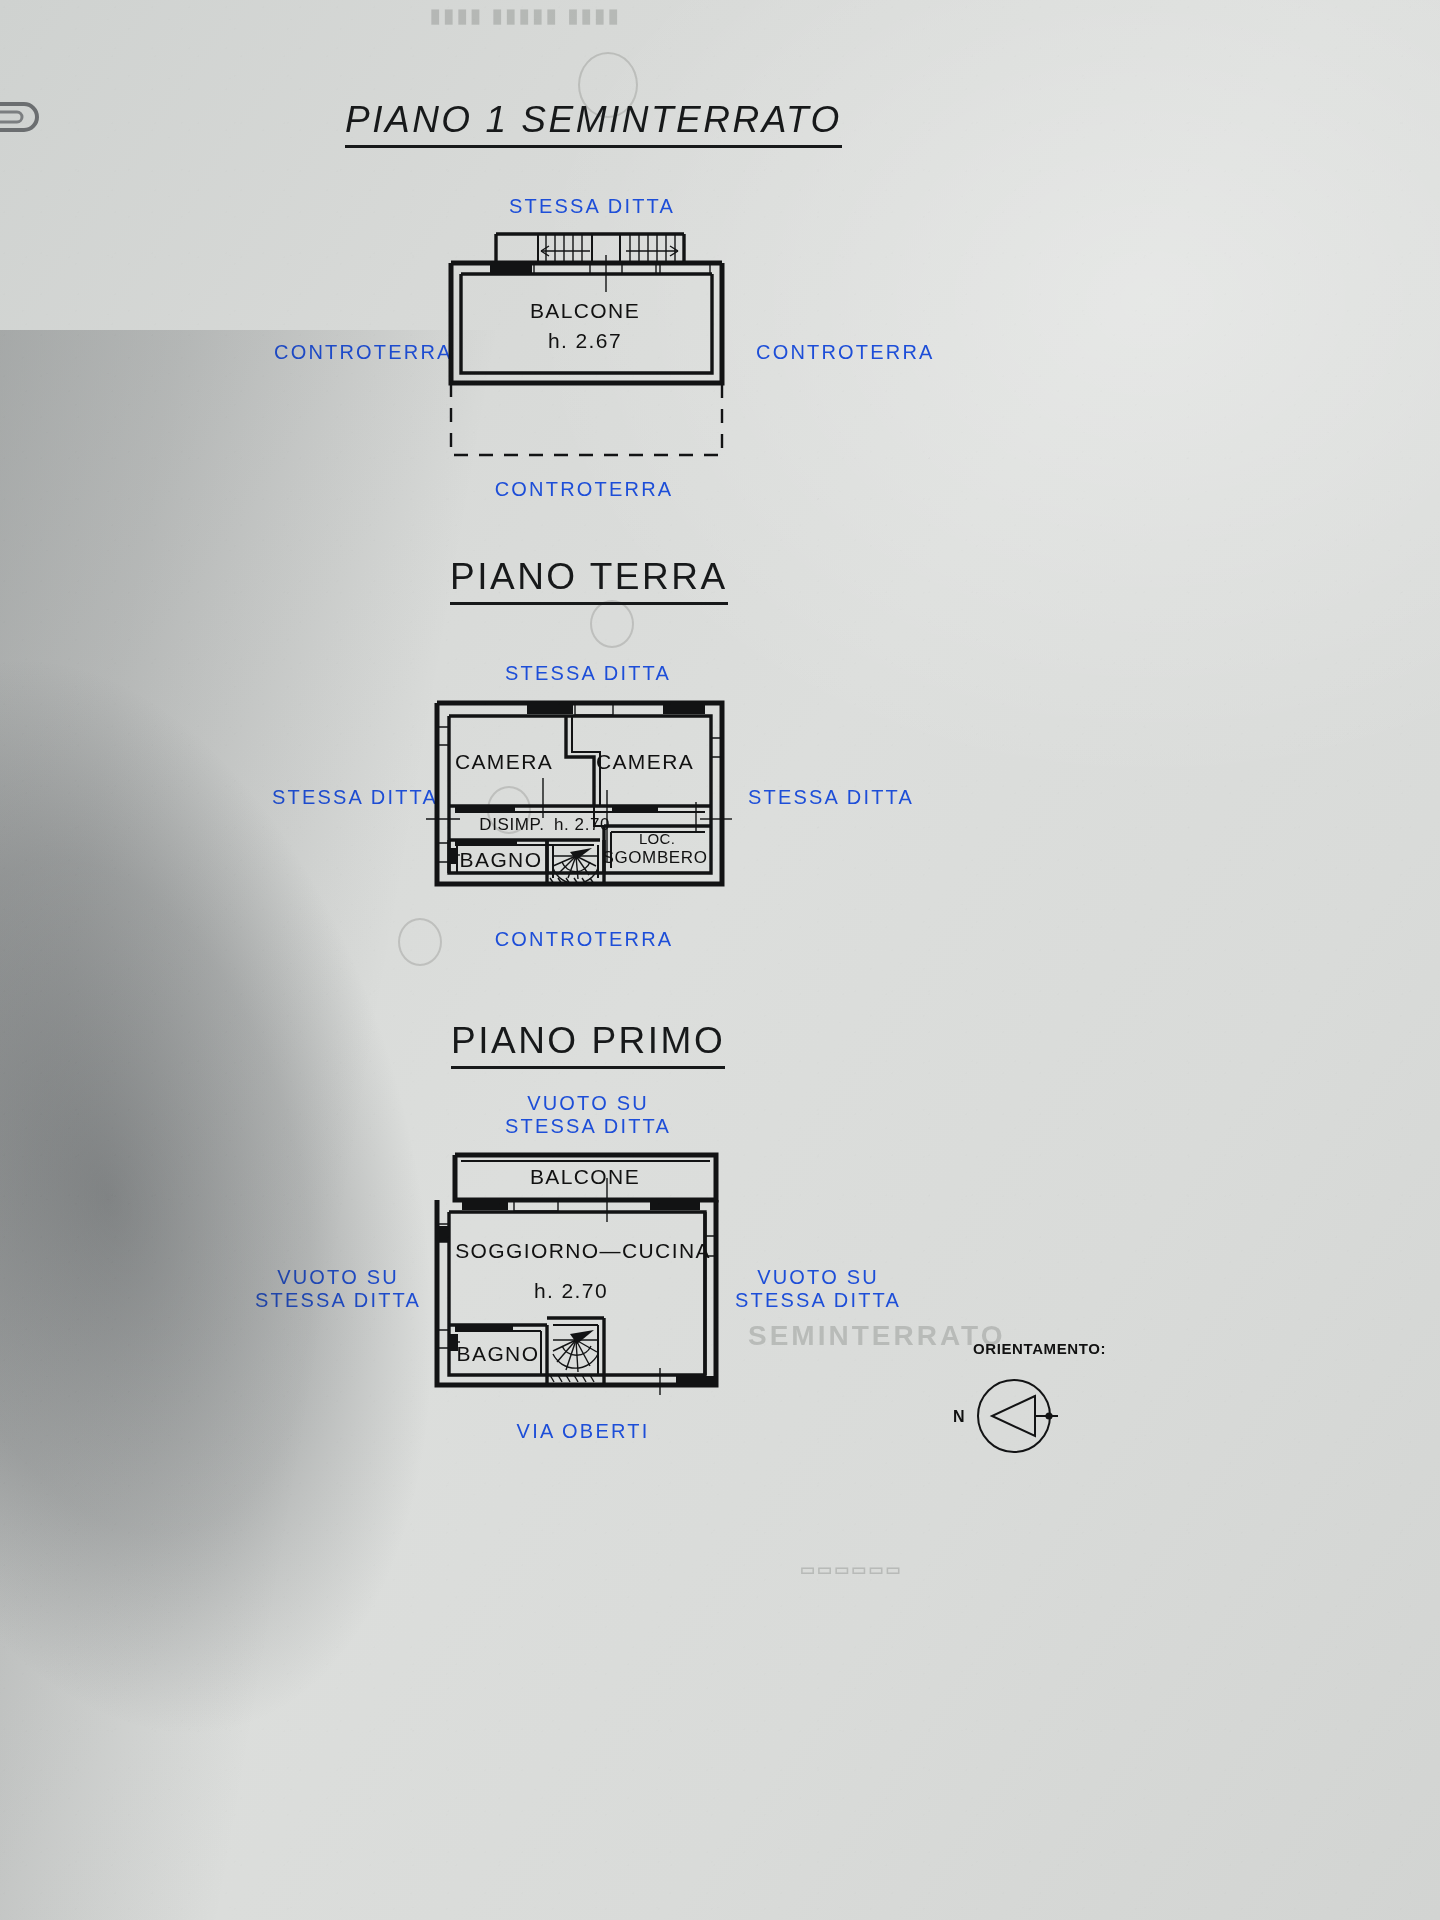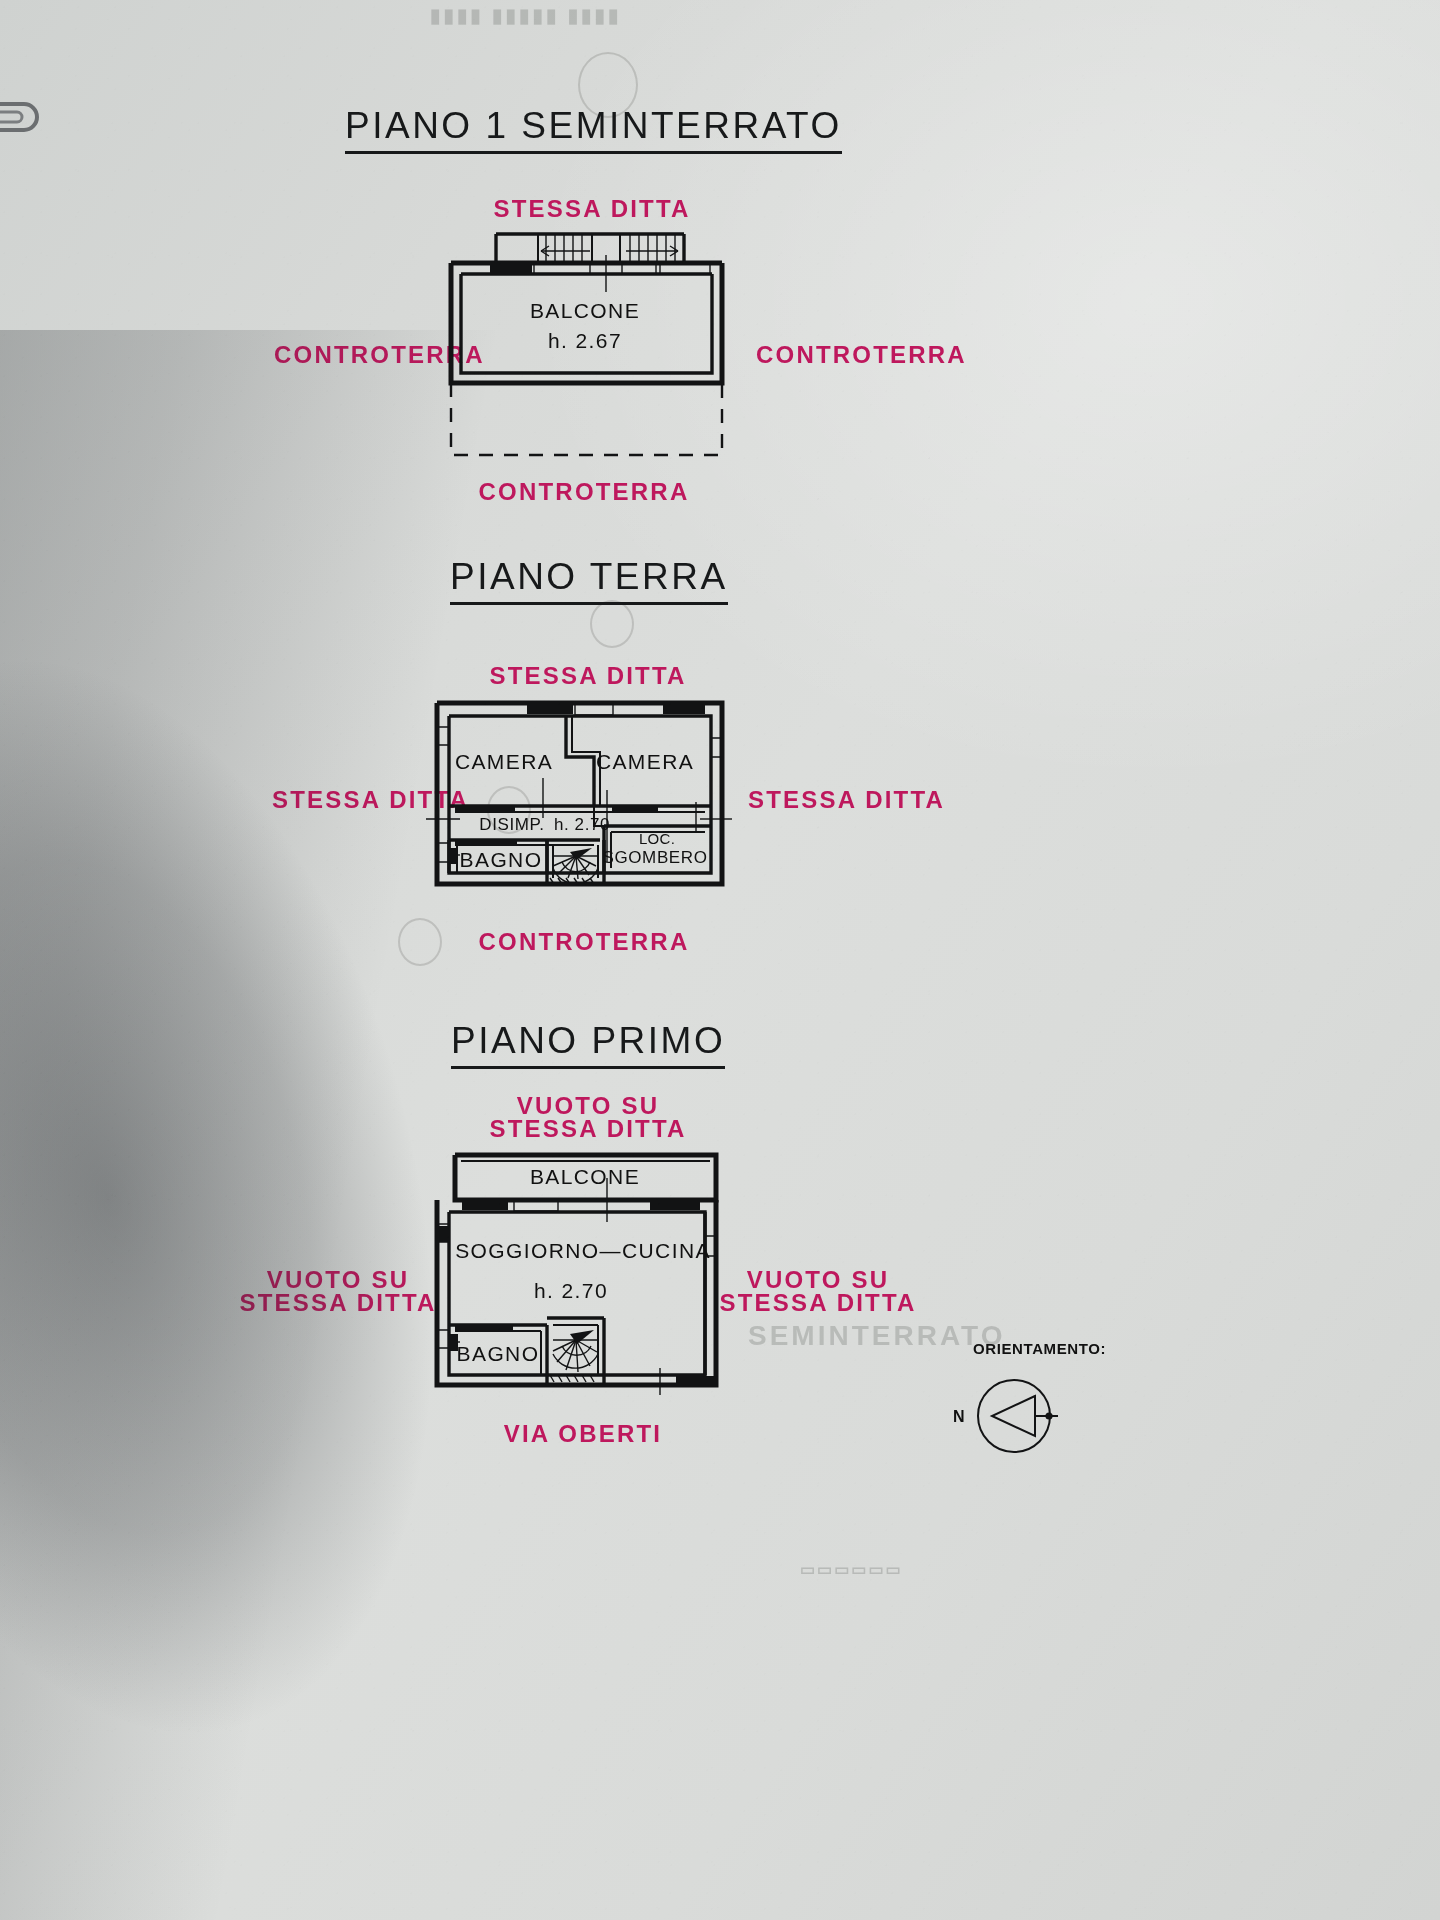--- a/index.html
+++ b/index.html
@@ -50,22 +50,22 @@
     position:absolute;
     font-size:37px;letter-spacing:2.5px;
     font-weight:400;
     color:#17191a;
     white-space:nowrap;
     border-bottom:3px solid #17191a;
     padding-bottom:4px;
   }
   .note{
     position:absolute;
-    font-size:24px;letter-spacing:2.2px;
-    color:#be185d;white-space:nowrap;font-weight:bold;
+    font-size:20px;letter-spacing:2.2px;
+    color:#1d4ed8;white-space:nowrap;
   }
   .note.c{transform:translateX(-50%);}
   .room{
     position:absolute;
     font-size:21px;letter-spacing:1.4px;
     color:#111;white-space:nowrap;
     transform:translate(-50%,-50%);
   }
   .room.sm{font-size:17px;letter-spacing:.6px;}
   .room.xs{font-size:15px;letter-spacing:.3px;}
@@ -107,21 +107,21 @@
 <div class="ghost" style="left:748px;top:1320px;font-size:28px;letter-spacing:3px;">SEMINTERRATO</div>
 <div class="ghost" style="left:800px;top:1560px;font-size:16px;letter-spacing:2px;">▭▭▭▭▭▭</div>
 
 <div class="sheet">
 
   <svg id="clip" width="70" height="70" viewBox="0 0 70 70">
     <path d="M -20 8 L 40 8 A 13 13 0 0 1 40 34 L -20 34" fill="none" stroke="#6b6e70" stroke-width="4"></path>
     <path d="M -20 16 L 33 16 A 5 5 0 0 1 33 26 L -20 26" fill="none" stroke="#7b7e80" stroke-width="3"></path>
   </svg>
 
-  <div class="plan-title" style="left:345px;top:105px;">PIANO 1 SEMINTERRATO</div>
+  <div class="plan-title" style="left:345px;top:99px;font-style:italic;">PIANO 1 SEMINTERRATO</div>
 
   <div class="note c" style="left:592px;top:195px;">STESSA DITTA</div>
   <div class="note" style="left:274px;top:341px;">CONTROTERRA</div>
   <div class="note" style="left:756px;top:341px;">CONTROTERRA</div>
   <div class="note c" style="left:584px;top:478px;">CONTROTERRA</div>
 
   <svg width="1440" height="1920">
 
     <path class="wall w-thick" d="M 451 263 L 451 383 L 722 383 L 722 263"></path>
 

